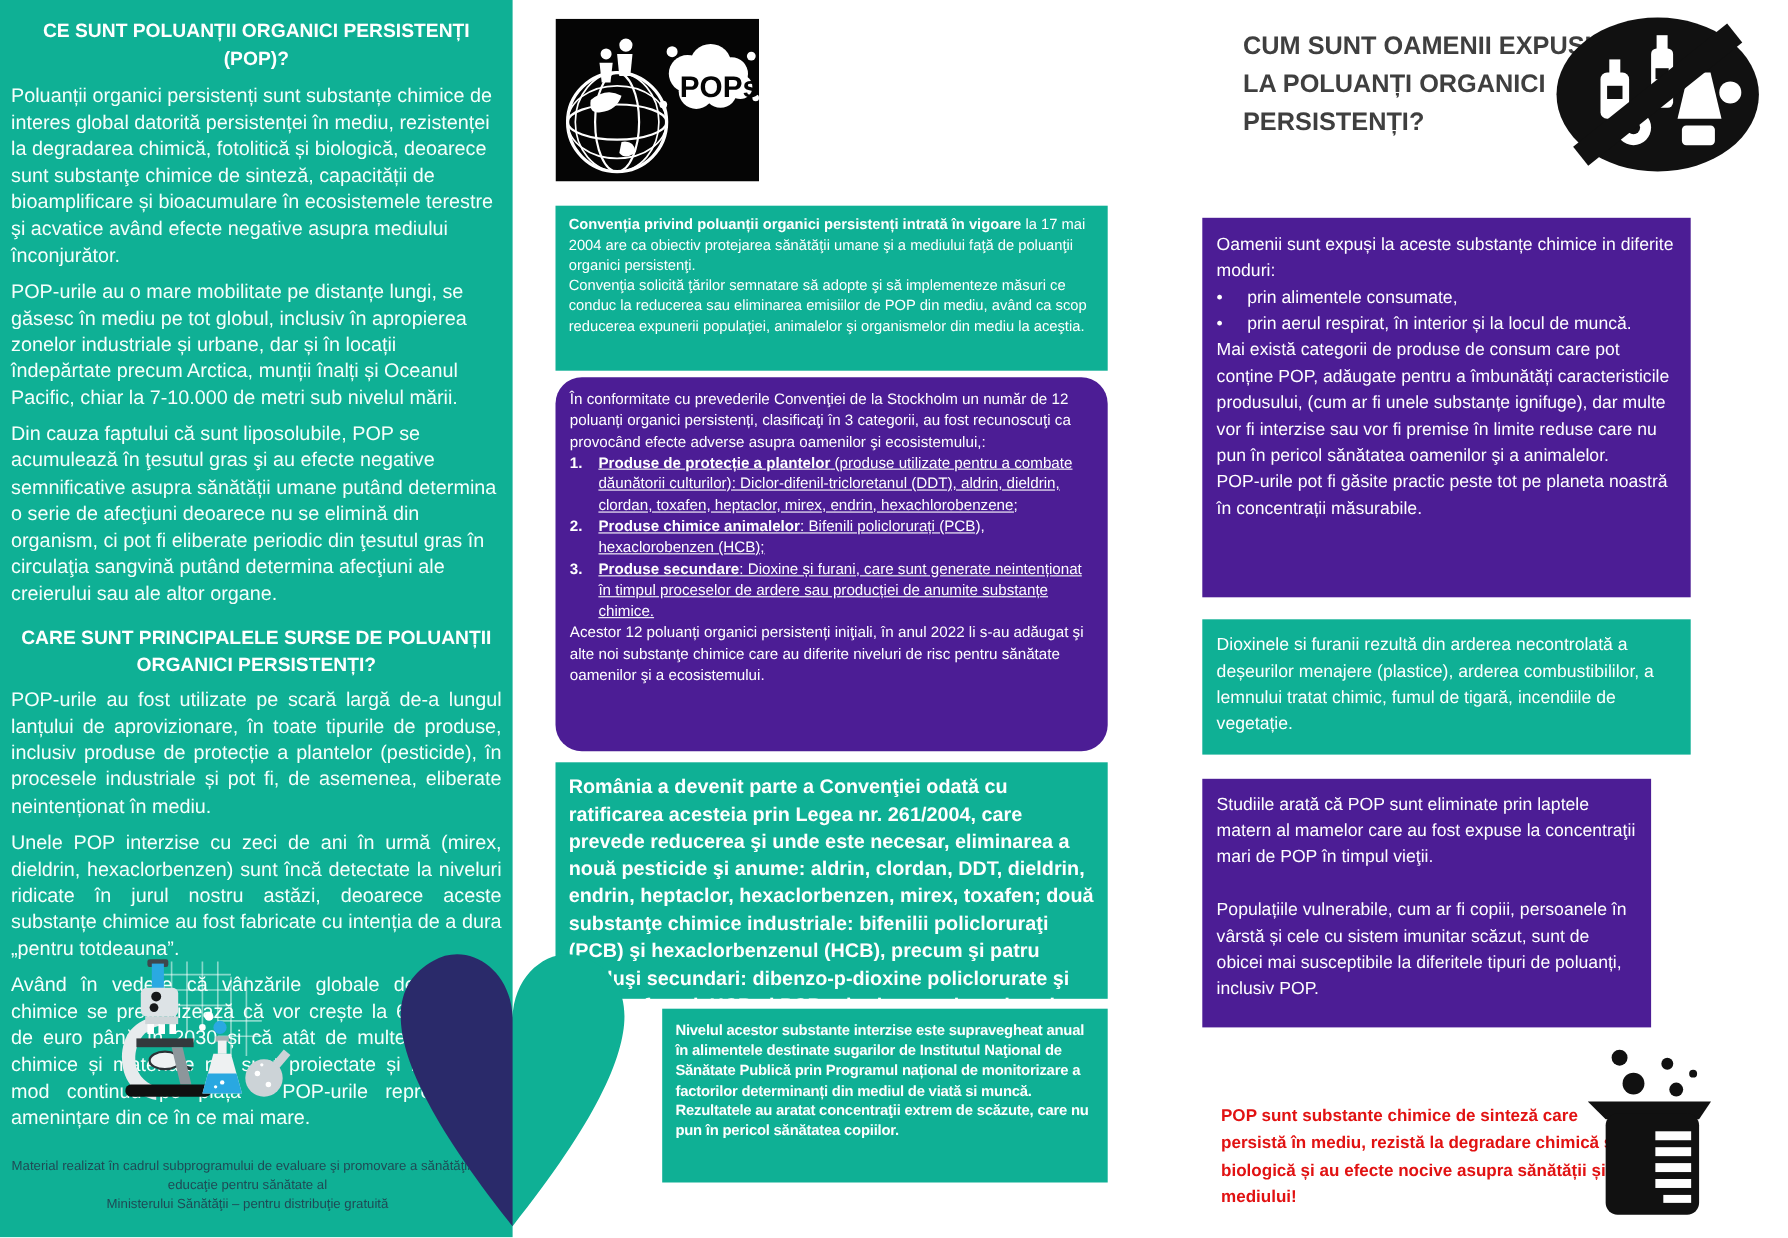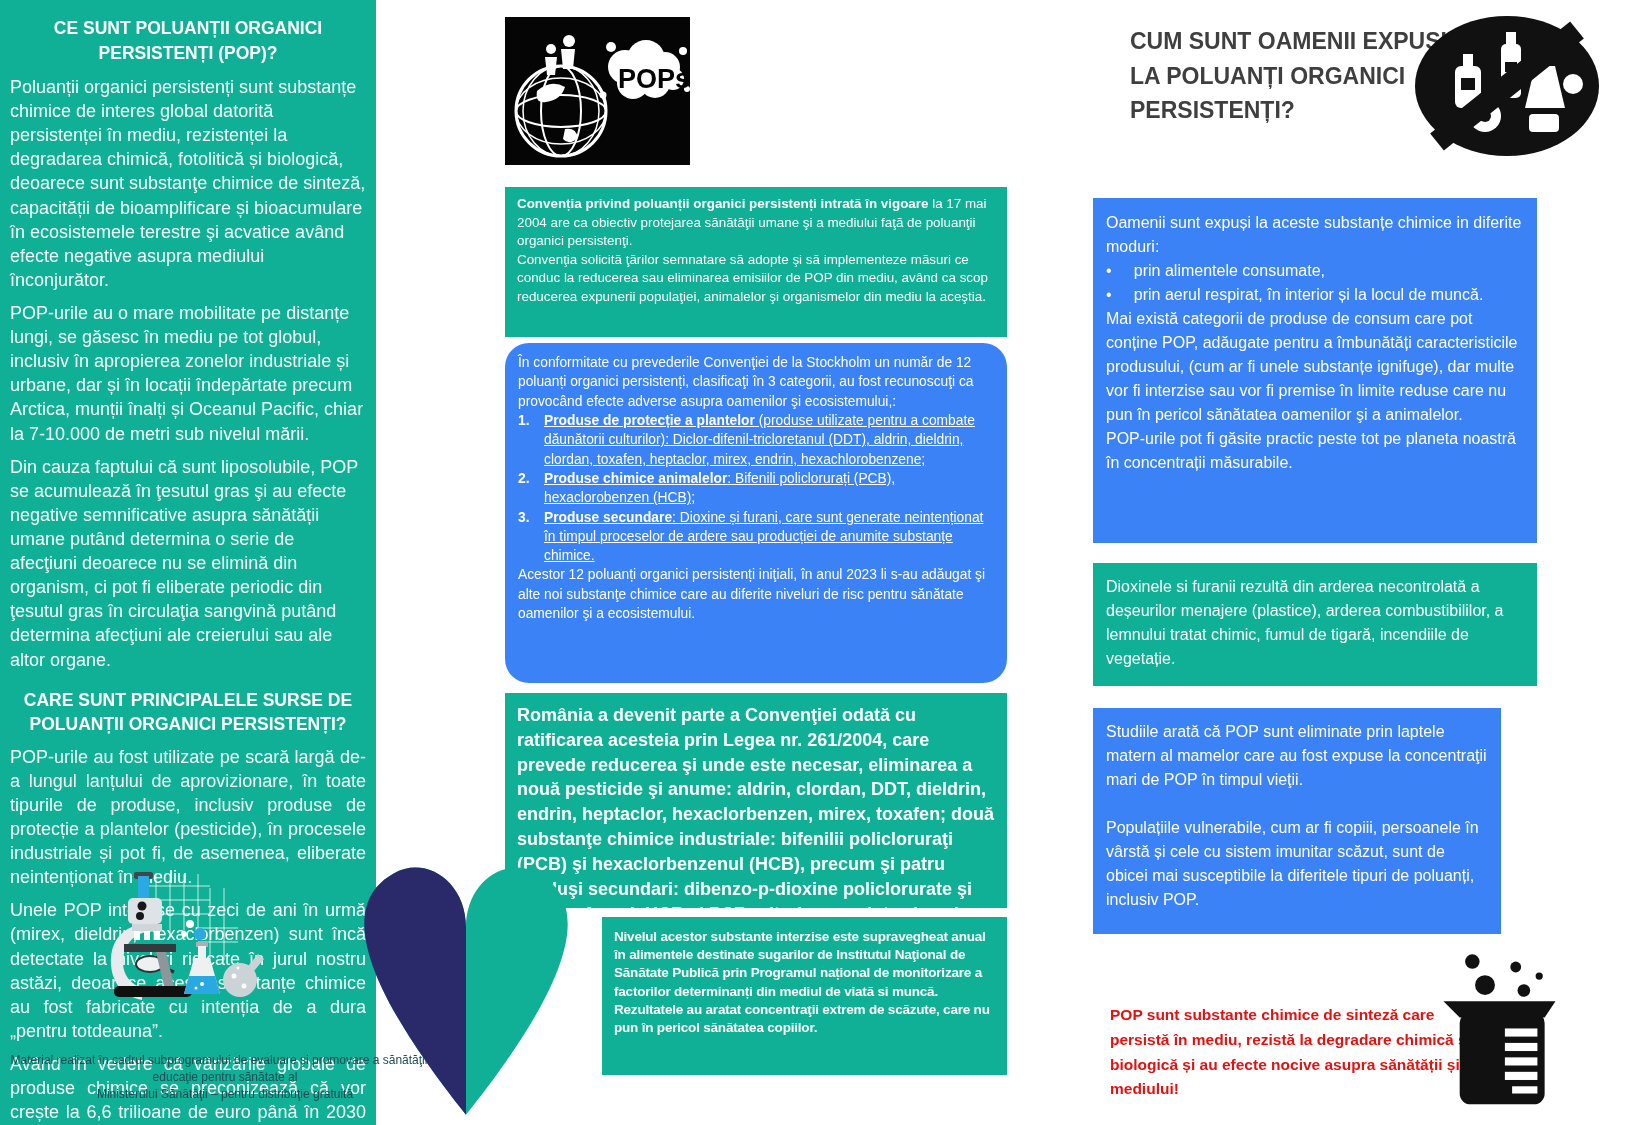--- a/index.html
+++ b/index.html
@@ -5,21 +5,21 @@
   * { box-sizing: border-box; }
   body { margin:0; background:#ffffff; }
   .page {
     position:relative; width:1625px; height:1125px; overflow:hidden;
     background:#ffffff; font-family:"Liberation Sans", sans-serif;
   }
   .pre { white-space:pre-line; }
 
   
   .left-col {
-    position:absolute; left:0; top:0; width:376px; height:1125px;
+    position:absolute; left:0; top:0; width:466px; height:1125px;
     background:#0fb095; color:#ffffff; padding:12px 10px 0 10px;
   }
   .left-col h1 {
     font-size:17.5px; font-weight:700; text-align:center;
     margin:4px 18px 10px 18px; line-height:1.4; color:#ffffff;
   }
   .left-col h2 {
     font-size:17.5px; font-weight:700; text-align:center;
     margin:16px 6px 8px 6px; line-height:1.4; color:#ffffff;
   }
@@ -29,21 +29,21 @@
   .just { text-align:justify; }
   .left-footer {
     position:absolute; left:0; top:1052px; width:450px;
     font-size:12px; line-height:1.42; text-align:center; color:#1f4a55;
   }
   .illus { position:absolute; left:98px; top:868px; }
 
   
   .box { position:absolute; color:#ffffff; }
   .teal-bg { background:#0fb095; }
-  .navy-bg { background:#3b82f6; }
+  .navy-bg { background:#4c1d95; }
 
   
   .logo { position:absolute; left:505px; top:17px; }
   .mid-heading {
     position:absolute; left:712px; top:24px; width:305px;
     font-size:23px; font-weight:700; color:#3f3f3f; line-height:1.5;
   }
   .conv-box { left:505px; top:187px; width:502px; height:150px;
     padding:8px 12px; font-size:13.4px; line-height:1.38; }
   .conv-box b { font-weight:700; }
@@ -188,21 +188,21 @@
       <span class="li-text"><b>Produse de protecție a plantelor</b><span> (produse utilizate pentru a combate dăunătorii culturilor): Diclor-difenil-tricloretanul (DDT), aldrin, dieldrin, clordan, toxafen, heptaclor, mirex, endrin, hexachlorobenzene;</span></span>
     </div>
     <div class="row">
       <span class="num">2.</span>
       <span class="li-text"><b>Produse chimice animalelor</b><span>: Bifenili policlorurați (PCB), hexaclorobenzen (HCB);</span></span>
     </div>
     <div class="row">
       <span class="num">3.</span>
       <span class="li-text"><b>Produse secundare</b><span>: Dioxine și furani, care sunt generate neintenționat în timpul proceselor de ardere sau producției de anumite substanțe chimice.</span></span>
     </div>
-    <div class="pre">Acestor 12 poluanți organici persistenți iniţiali, în anul 2023 li s-au adăugat şi alte noi substanţe chimice care au diferite niveluri de risc pentru sănătate oamenilor şi a ecosistemului.</div>
+    <div class="pre">Acestor 12 poluanți organici persistenți iniţiali, în anul 2022 li s-au adăugat şi alte noi substanţe chimice care au diferite niveluri de risc pentru sănătate oamenilor şi a ecosistemului.</div>
   </div>
 
   <div class="box teal-bg rom-box pre">România a devenit parte a Convenţiei odată cu ratificarea acesteia prin Legea nr. 261/2004, care prevede reducerea şi unde este necesar, eliminarea a nouă pesticide şi anume: aldrin, clordan, DDT, dieldrin, endrin, heptaclor, hexaclorbenzen, mirex, toxafen; două substanţe chimice industriale: bifenilii policloruraţi (PCB) şi hexaclorbenzenul (HCB), precum şi patru produşi secundari: dibenzo-p-dioxine policlorurate şi dibenzofurani, HCB şi PCB; ulterior s-au introdus şi alte substanţe.</div>
 
   <div class="box teal-bg mon-box pre">Nivelul acestor substante interzise este supravegheat anual în alimentele destinate sugarilor de Institutul Naţional de Sănătate Publică prin Programul național de monitorizare a factorilor determinanți din mediul de viată si muncă.
 Rezultatele au aratat concentraţii extrem de scăzute, care nu pun în pericol sănătatea copiilor.</div>
 
   <svg class="heart" width="268" height="285" viewBox="0 0 100 105">
     <defs>
         <clipPath id="halfL">

